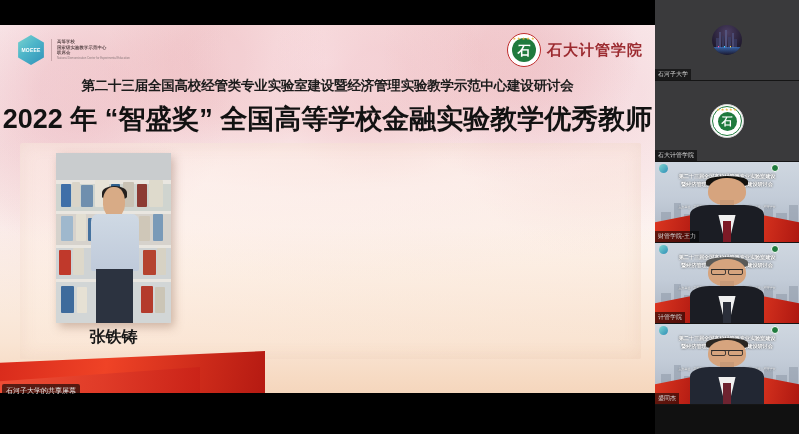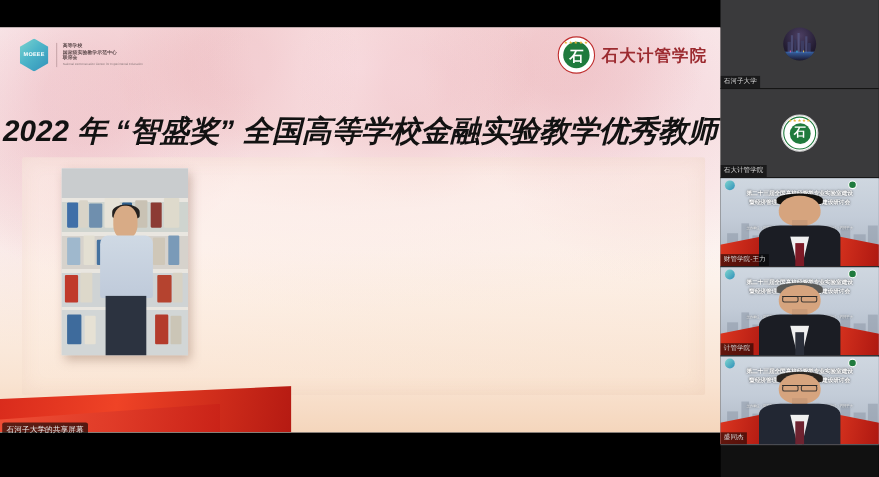--- a/index.html
+++ b/index.html
@@ -120,21 +120,20 @@
     font-size: 13.5px; font-weight: 700; color: #1c1c1c;
     letter-spacing: -0.2px;
     white-space: nowrap;
   }
   .award-title {
     position:absolute; top: 76px; left: 0; right: 0;
     text-align:center;
     font-size: 27px; font-weight: 900; color: #121212;
     letter-spacing: 0px;
     white-space: nowrap;
-    font-style: italic;
   }
 
   
   .body-card {
     position:absolute; top: 118px; left: 20px; right: 14px; bottom: 34px;
     background: linear-gradient(160deg, rgba(255,243,234,.55) 0%, rgba(252,232,216,.35) 60%, rgba(248,222,200,.25) 100%);
     border-radius: 2px;
     box-shadow: 0 0 18px rgba(180,120,90,.10) inset;
   }
   .calligraphy {
@@ -390,20 +389,21 @@
         </div>
 
         <div class="logo-right">
           <div class="seal">
             <div class="stars">★★★★★</div>
             <div class="inner">石</div>
           </div>
           <div class="logo-right-name">石大计管学院</div>
         </div>
 
+        <div class="conf-title">第二十三届全国高校经管类专业实验室建设暨经济管理实验教学示范中心建设研讨会</div>
         <div class="award-title">2022 年 “智盛奖” 全国高等学校金融实验教学优秀教师</div>
 
         <div class="body-card">
 
           <div class="calligraphy">任重道远</div>
 
           <div class="photo-wrap">
             <div class="bookshelf"></div>
             <div class="books">
               <i style="left:4%;top:18%;width:9%;height:14%;background:#3f6fa8"></i>
@@ -432,20 +432,21 @@
               <i style="left:86%;top:79%;width:9%;height:15%;background:#cbc5b6"></i>
             </div>
             <div class="person">
               <div class="hair"></div>
               <div class="head"></div>
               <div class="shirt"></div>
               <div class="pants"></div>
             </div>
           </div>
 
+          <div class="photo-name">张铁铸</div>
 
         </div>
 
         <div class="ribbon"></div>
         <div class="ribbon2"></div>
       </div>
     </div>
 
     <div class="share-label">石河子大学的共享屏幕</div>
   </div>

